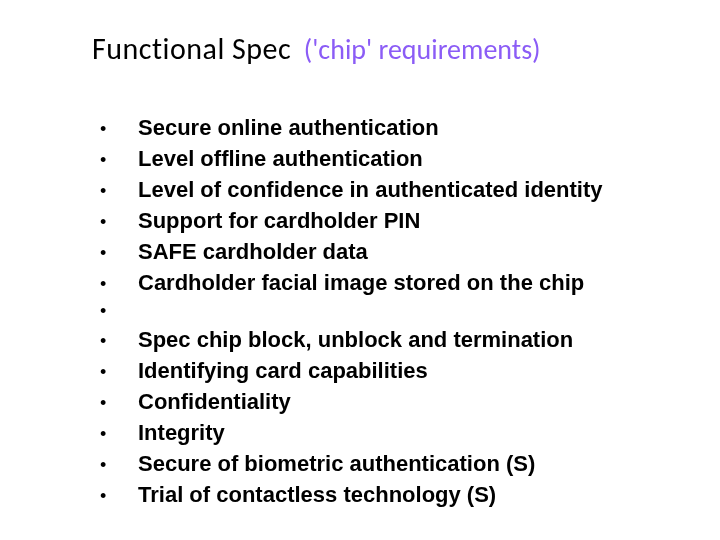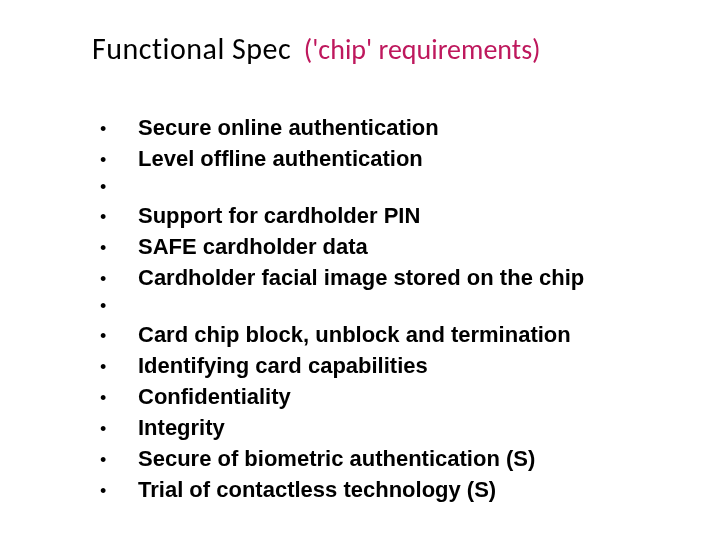--- a/index.html
+++ b/index.html
@@ -28,21 +28,21 @@
       font-family: Calibri, 'Segoe UI', Arial, sans-serif;
       font-size: 30px;
       font-weight: 400;
       color: #000000;
       letter-spacing: 0.5px;
     }
     .title-sub {
       font-family: Calibri, 'Segoe UI', Arial, sans-serif;
       font-size: 28px;
       font-weight: 400;
-      color: #be185d;
+      color: #8b5cf6;
       margin-left: 8px;
     }
     .bullet-list {
       padding-left: 50px;
       list-style: none;
     }
     .bullet-item {
       display: flex;
       align-items: baseline;
       margin-bottom: 5px;
@@ -74,39 +74,40 @@
     <li class="bullet-item">
       <span class="bullet-marker">•</span>
       <span class="bullet-text">Secure online authentication</span>
     </li>
     <li class="bullet-item">
       <span class="bullet-marker">•</span>
       <span class="bullet-text">Level offline authentication</span>
     </li>
     <li class="bullet-item">
       <span class="bullet-marker">•</span>
+      <span class="bullet-text">Level of confidence in authenticated identity</span>
     </li>
     <li class="bullet-item">
       <span class="bullet-marker">•</span>
       <span class="bullet-text">Support for cardholder PIN</span>
     </li>
     <li class="bullet-item">
       <span class="bullet-marker">•</span>
       <span class="bullet-text">SAFE cardholder data</span>
     </li>
     <li class="bullet-item">
       <span class="bullet-marker">•</span>
       <span class="bullet-text">Cardholder facial image stored on the chip</span>
     </li>
     <li class="bullet-item">
       <span class="bullet-marker">•</span>
     </li>
     <li class="bullet-item">
       <span class="bullet-marker">•</span>
-      <span class="bullet-text">Card chip block, unblock and termination</span>
+      <span class="bullet-text">Spec chip block, unblock and termination</span>
     </li>
     <li class="bullet-item">
       <span class="bullet-marker">•</span>
       <span class="bullet-text">Identifying card capabilities</span>
     </li>
     <li class="bullet-item">
       <span class="bullet-marker">•</span>
       <span class="bullet-text">Confidentiality</span>
     </li>
     <li class="bullet-item">

